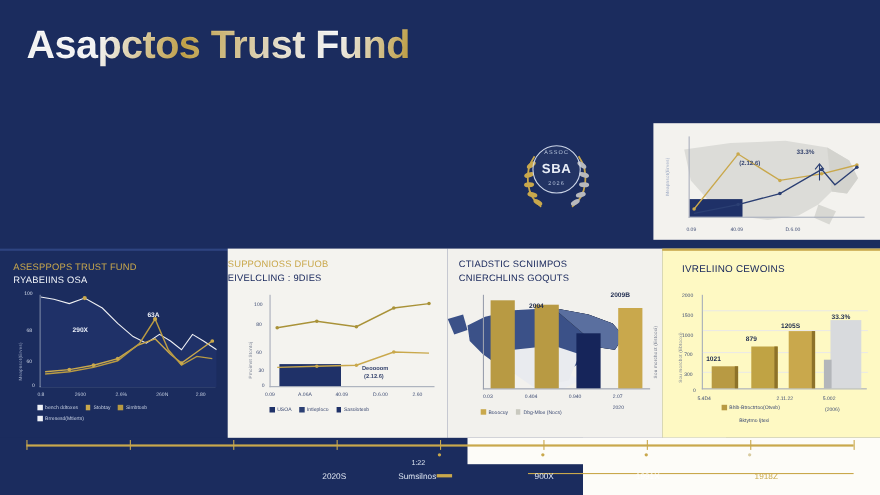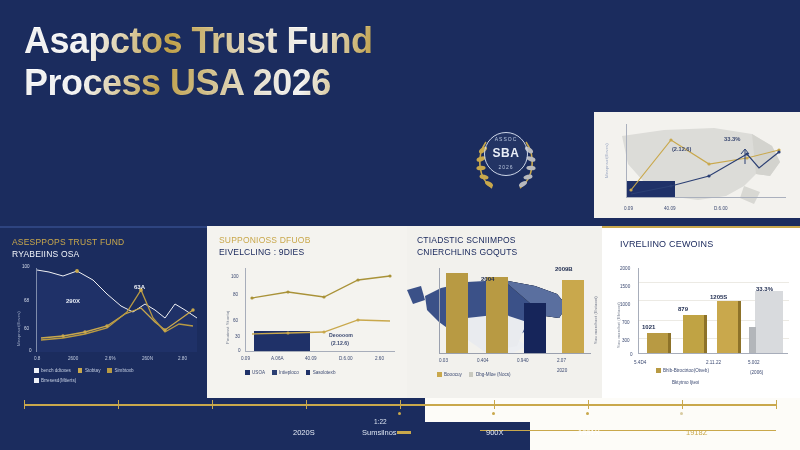--- a/index.html
+++ b/index.html
@@ -76,21 +76,20 @@
   .tl-lab { position:absolute; font-size:7.5px; font-weight:400; white-space:nowrap; }
 </style>
 </head>
 <body>
 
 <div class="stage">
 
   <div class="hero">
     <div class="hero-title">
       <span>Asapctos Trust Fund</span><br>
-      <span>Process USA 2026</span>
     </div>
 
     <div class="seal">
       <svg width="72" height="72" viewBox="0 0 72 72">
         <g stroke="#c9a84c" stroke-width="1.6" fill="none">
           <path d="M22 60 C8 50 6 28 16 14"></path>
           <path d="M50 60 C64 50 66 28 56 14"></path>
         </g>
         <g fill="#c9a84c">
           <ellipse cx="13" cy="22" rx="4.6" ry="2.3" transform="rotate(-35 13 22)"></ellipse>
@@ -203,21 +202,21 @@
     </div>
     <div class="legend" style="left:34px;top:150px;">
       <span class="lg" style="color:#c3cde0;">
         <i class="sw" style="background:#eef1f7;"></i>
         <span>Brresesd(Mtierts)</span>
       </span>
     </div>
   </div>
 
   <div class="panel" style="left:207px;width:200px;background:#f4f3ef;">
-    <div class="panel-title" style="position:absolute;left:12px;top:8px;">
+    <div class="panel-title" style="position:absolute;left:0;top:8px;">
       <span class="t-gold">Supponioss Dfuob</span><br>
       <span class="t-navy">Eivelcling : 9dies</span>
     </div>
     <div class="plot" style="left:38px;top:42px;width:150px;height:84px;border-color:#a7adba;">
       <div style="position:absolute;left:8px;bottom:0;width:56px;height:20px;background:#1f3168;"></div>
       <svg width="150" height="84" viewBox="0 0 150 84" style="position:absolute;left:0;top:0;">
         <polyline points="6,30 42,24 78,29 112,12 144,8" fill="none" stroke="#a99238" stroke-width="1.3"></polyline>
         <polyline points="6,66 42,65 78,64 112,52 144,53" fill="none" stroke="#c9a84c" stroke-width="1.3"></polyline>
         <g fill="#a99238">
             <circle cx="6" cy="30" r="1.6"></circle>
@@ -295,21 +294,21 @@
         <i class="sw" style="background:#c9a84c;"></i>
         <span>Booocuy</span>
       </span>
       <span class="lg" style="color:#3c4a72;">
         <i class="sw" style="background:#c9c9bf;"></i>
         <span>Dbg-Mloe (Nocs)</span>
       </span>
     </div>
   </div>
 
-  <div class="panel" style="left:602px;width:198px;background:#ffffff;border-top:2px solid #c9a84c;">
+  <div class="panel" style="left:602px;width:198px;background:#fef9c3;border-top:2px solid #c9a84c;">
     <div class="panel-title" style="position:absolute;left:18px;top:10px;">
       <span class="t-navy" style="font-size:9px;">Ivreliino Cewoins</span>
     </div>
     <div class="plot" style="left:36px;top:40px;width:150px;height:86px;border-color:#a7adba;">
       <div style="position:absolute;left:0;top:14px;width:150px;height:1px;background:#eceae4;"></div>
       <div style="position:absolute;left:0;top:32px;width:150px;height:1px;background:#eceae4;"></div>
       <div style="position:absolute;left:0;top:52px;width:150px;height:1px;background:#eceae4;"></div>
       <div style="position:absolute;left:0;top:70px;width:150px;height:1px;background:#eceae4;"></div>
       <div style="position:absolute;left:8px;bottom:0;width:24px;height:20px;background:#b89a43;border-right:3px solid #8d7229;"></div>
       <div style="position:absolute;left:44px;bottom:0;width:24px;height:38px;background:#c0a344;border-right:3px solid #8d7229;"></div>

